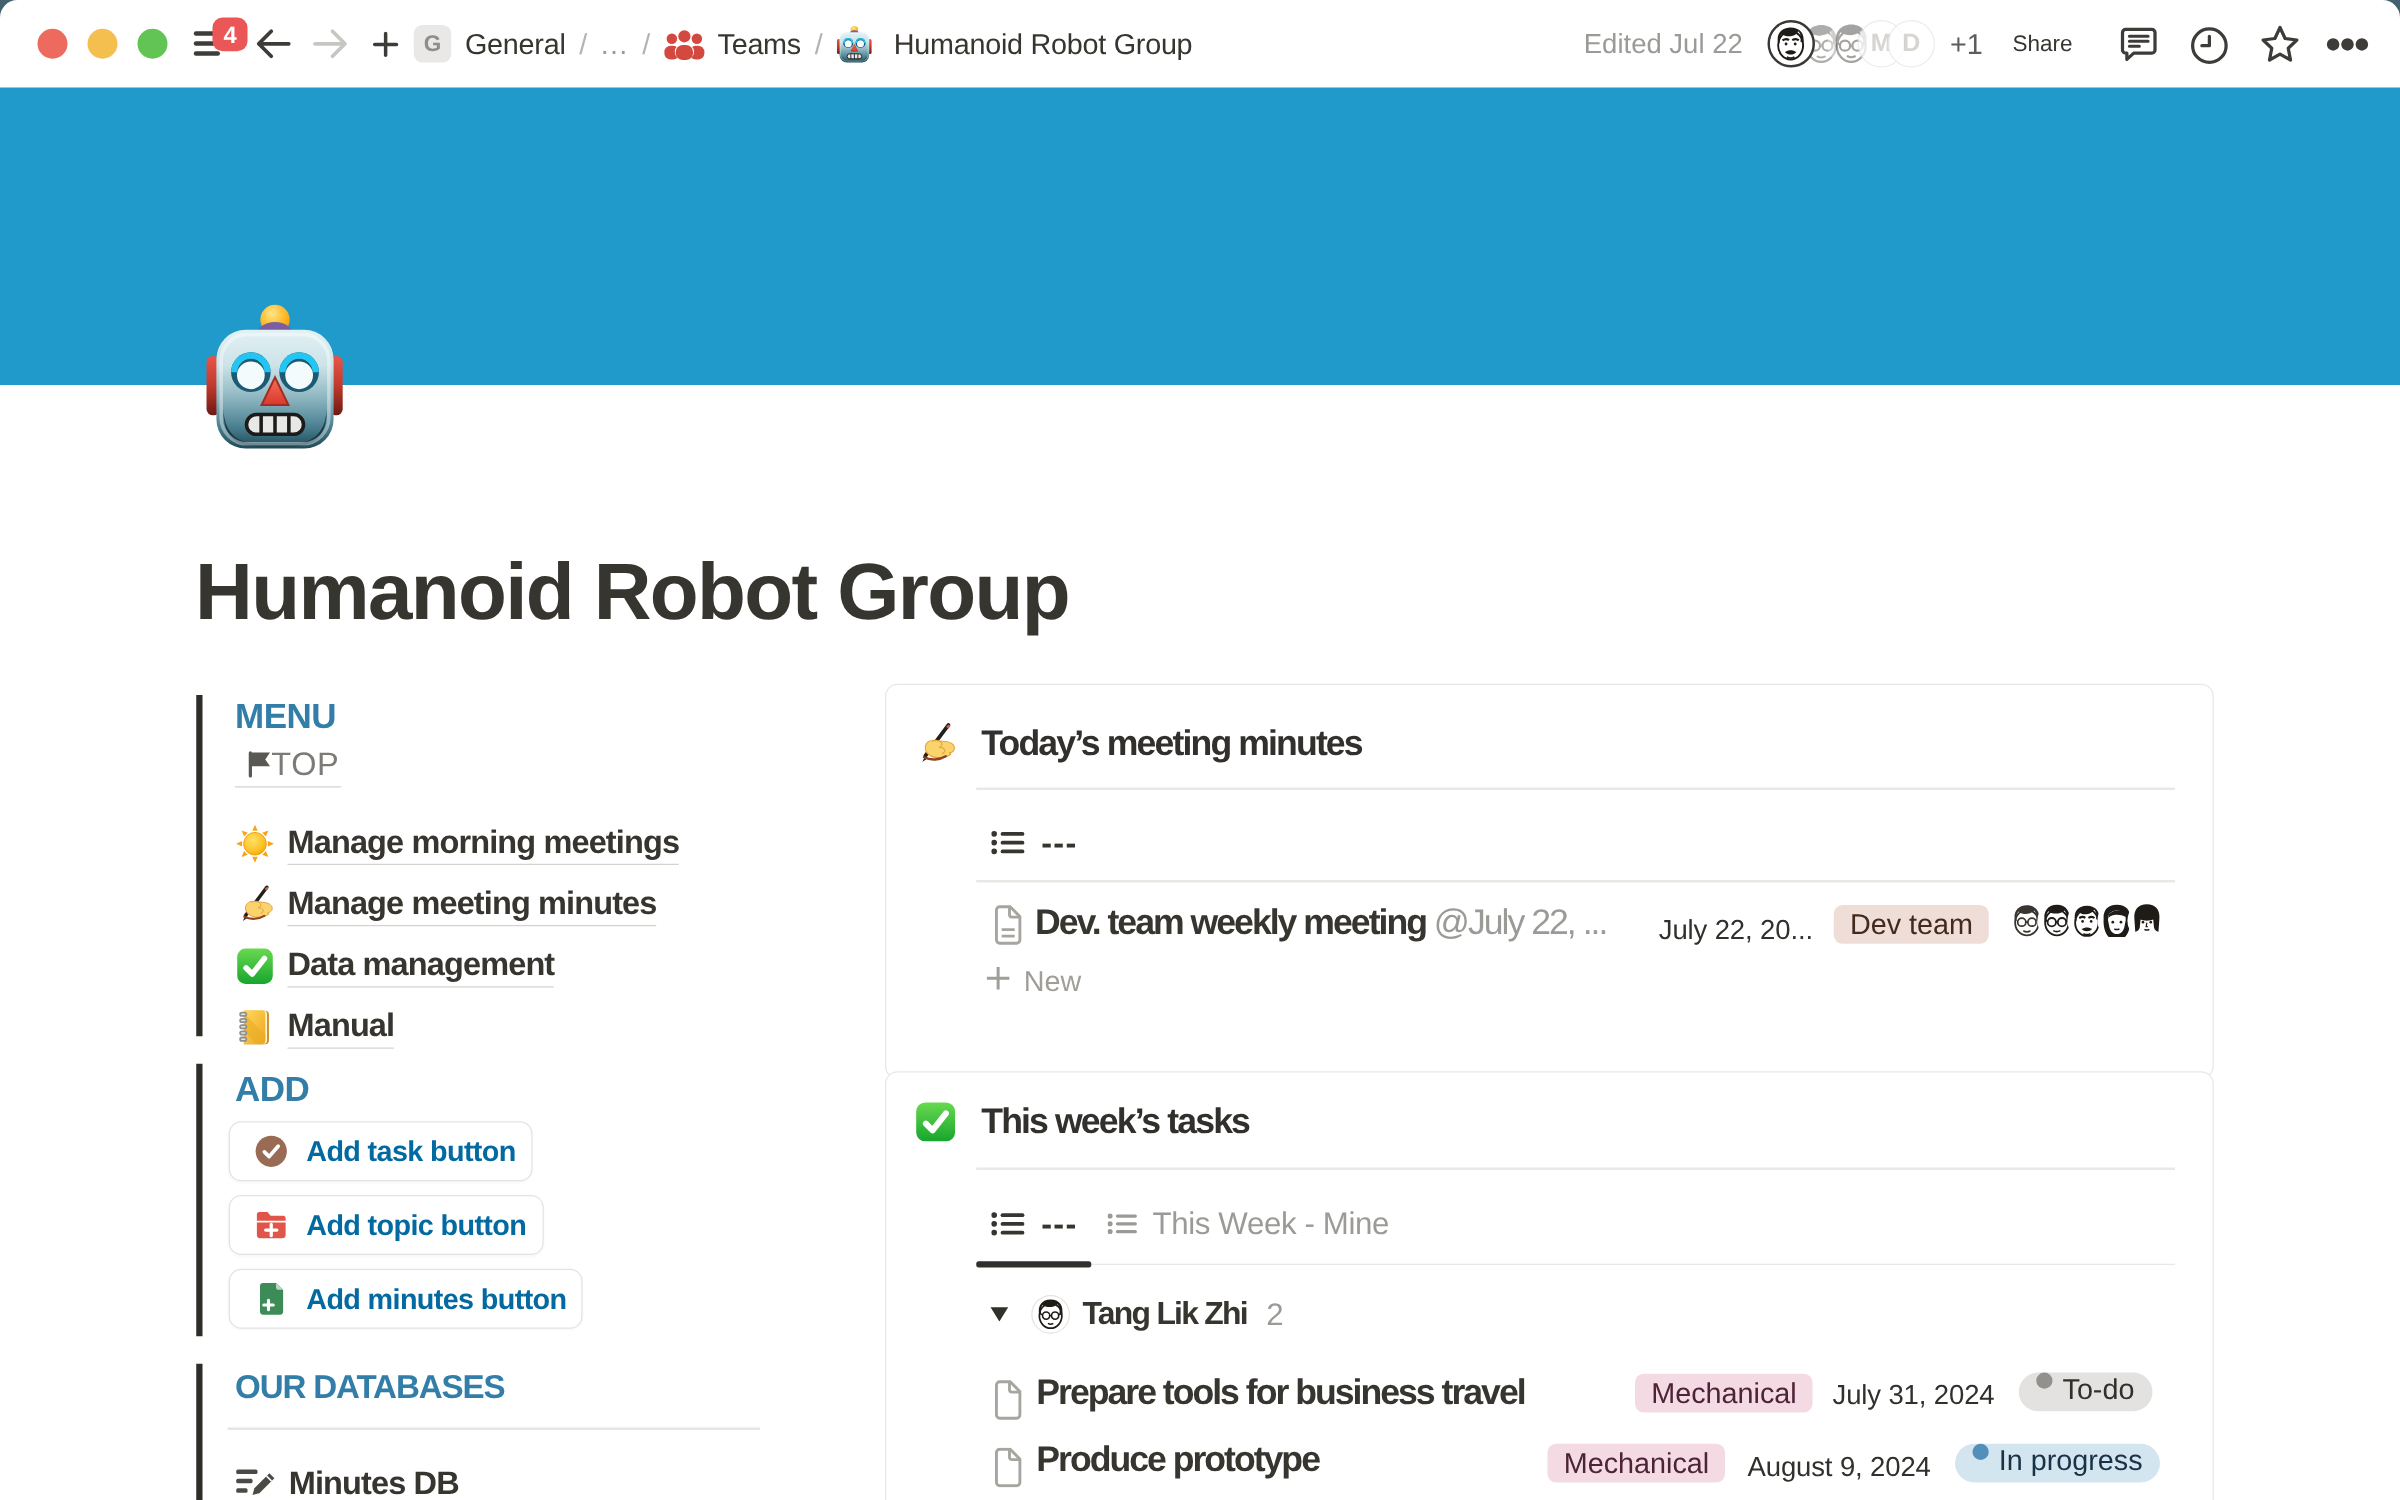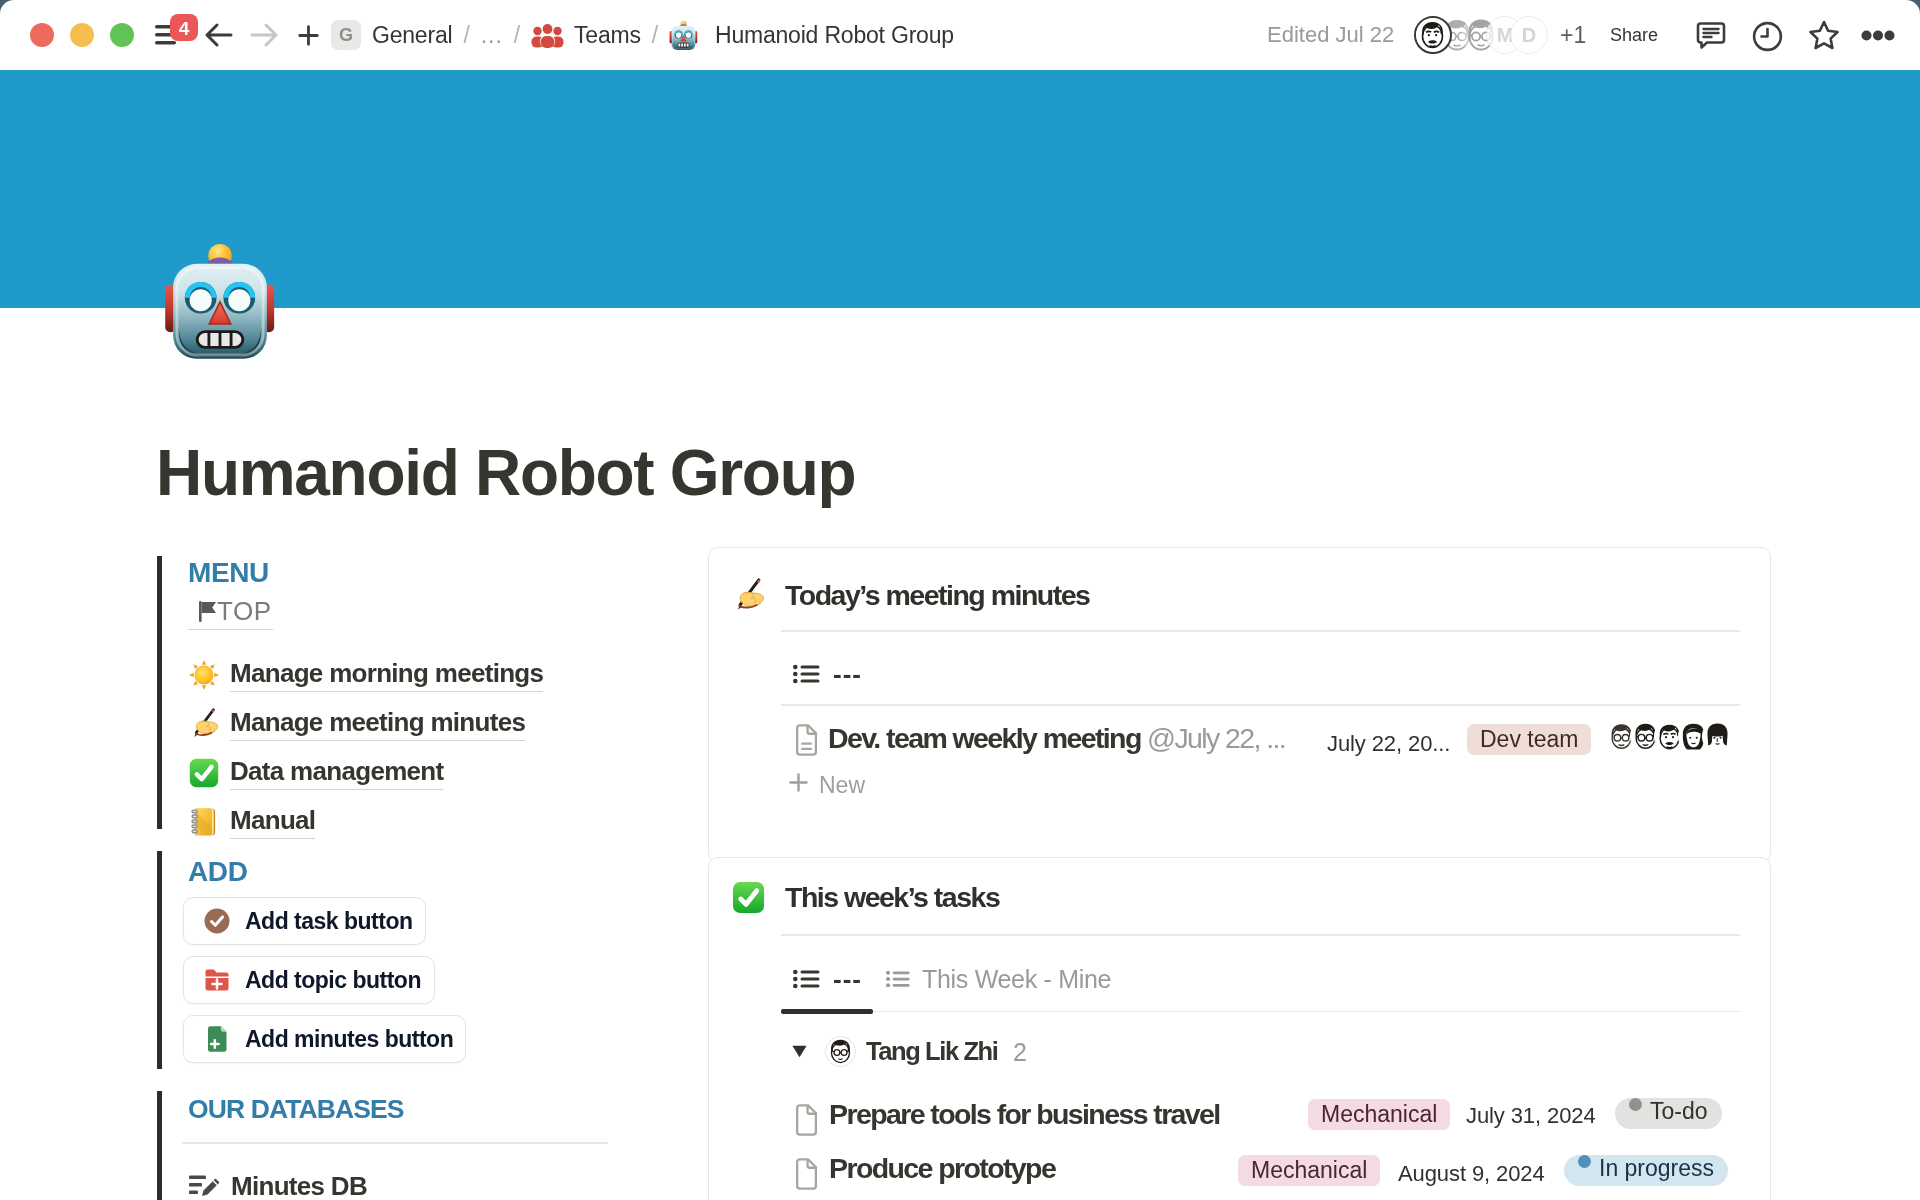--- a/index.html
+++ b/index.html
@@ -22,21 +22,21 @@
 
 .qb{position:absolute;left:157px;border-left:5px solid #2f2d29;padding-left:26px}
 .sech{font-size:28px;font-weight:700;color:#337ea9;letter-spacing:-0.4px}
 .mitem{display:flex;align-items:center;height:49px}
 .mitem .emo{width:32px;height:32px;flex:none;margin-right:10px}
 .mitem .lnk{font-size:26px;font-weight:700;letter-spacing:-0.7px;color:#37352f;border-bottom:1.5px solid #d5d3ce;padding-bottom:2px}
 .topitem{display:flex;align-items:center;height:36px;border-bottom:1.5px solid #d5d3ce;width:fit-content;padding-right:2px}
 .topitem span{font-size:26px;color:#7d7b76;letter-spacing:0.5px}
 .btn{margin-left:-5px;display:flex;align-items:center;background:#fff;border:1.5px solid #e4e3e0;border-radius:10px;height:48px;padding:0 20px;margin-bottom:11px;white-space:nowrap;box-shadow:0 1px 2px rgba(0,0,0,0.03)}
 .btn .bi{width:26px;height:26px;margin-right:15px;flex:none}
-.btn span{font-size:23px;font-weight:700;letter-spacing:-0.5px;color:#0f172a}
+.btn span{font-size:23px;font-weight:700;letter-spacing:-0.5px;color:#0369a1}
 
 .card{position:absolute;left:708px;width:1063px;background:#fff;border:1.5px solid #e8e7e4;border-radius:10px}
 .chead{position:absolute;display:flex;align-items:center}
 .chead .emo{width:35px;height:35px;margin-right:19px}
 .chead h2{font-size:28.5px;font-weight:700;letter-spacing:-1.5px;color:#32302c}
 .divline{position:absolute;height:1.5px;background:#e9e8e5}
 .tabicon{width:27px;height:20px}
 .rowtitle{font-size:28.5px;font-weight:700;letter-spacing:-1.6px;color:#37352f}
 .prop{font-size:22px;color:#32302c;letter-spacing:-0.1px}
 .tag{position:absolute;height:31px;border-radius:7px;display:flex;align-items:center;padding:0 13px;font-size:23px}

